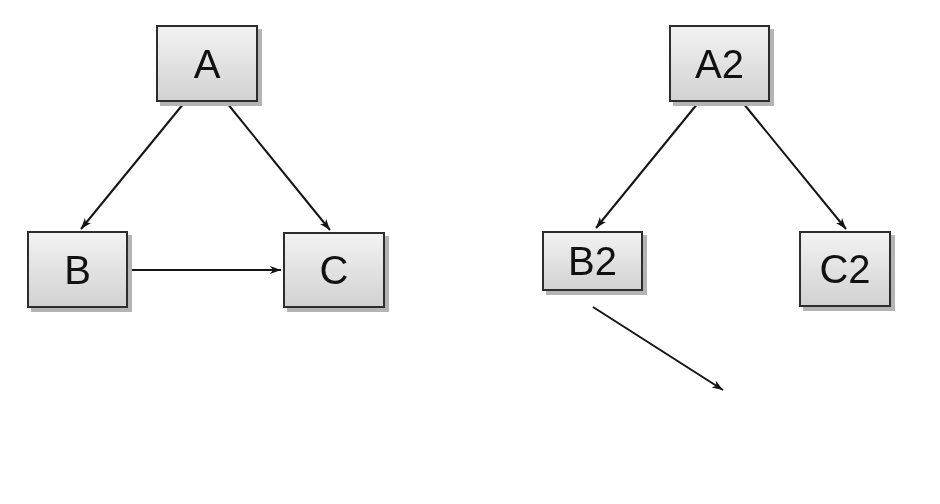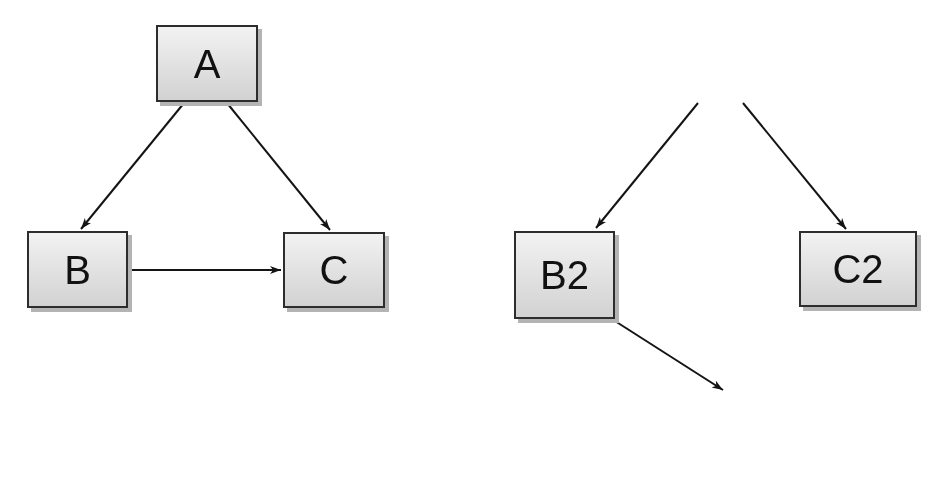--- a/index.html
+++ b/index.html
@@ -66,19 +66,22 @@
 
 <div class="node" style="left: 156px; top: 25px; width: 102px; height: 77px;">
       <span class="node-label">A</span>
     </div>
     <div class="node" style="left: 27px; top: 231px; width: 101px; height: 77px;">
       <span class="node-label">B</span>
     </div>
     <div class="node" style="left: 283px; top: 232px; width: 102px; height: 76px;">
       <span class="node-label">C</span>
     </div>
-    <div class="node" style="left: 514px; top: 231px; width: 101px; height: 88px;">
+    <div class="node" style="left: 669px; top: 25px; width: 101px; height: 77px;">
+      <span class="node-label">A2</span>
+    </div>
+    <div class="node" style="left: 542px; top: 231px; width: 101px; height: 60px;">
       <span class="node-label">B2</span>
     </div>
-    <div class="node" style="left: 799px; top: 231px; width: 118px; height: 76px;">
+    <div class="node" style="left: 799px; top: 231px; width: 92px; height: 76px;">
       <span class="node-label">C2</span>
     </div>
   </div>
 
 </body></html>

